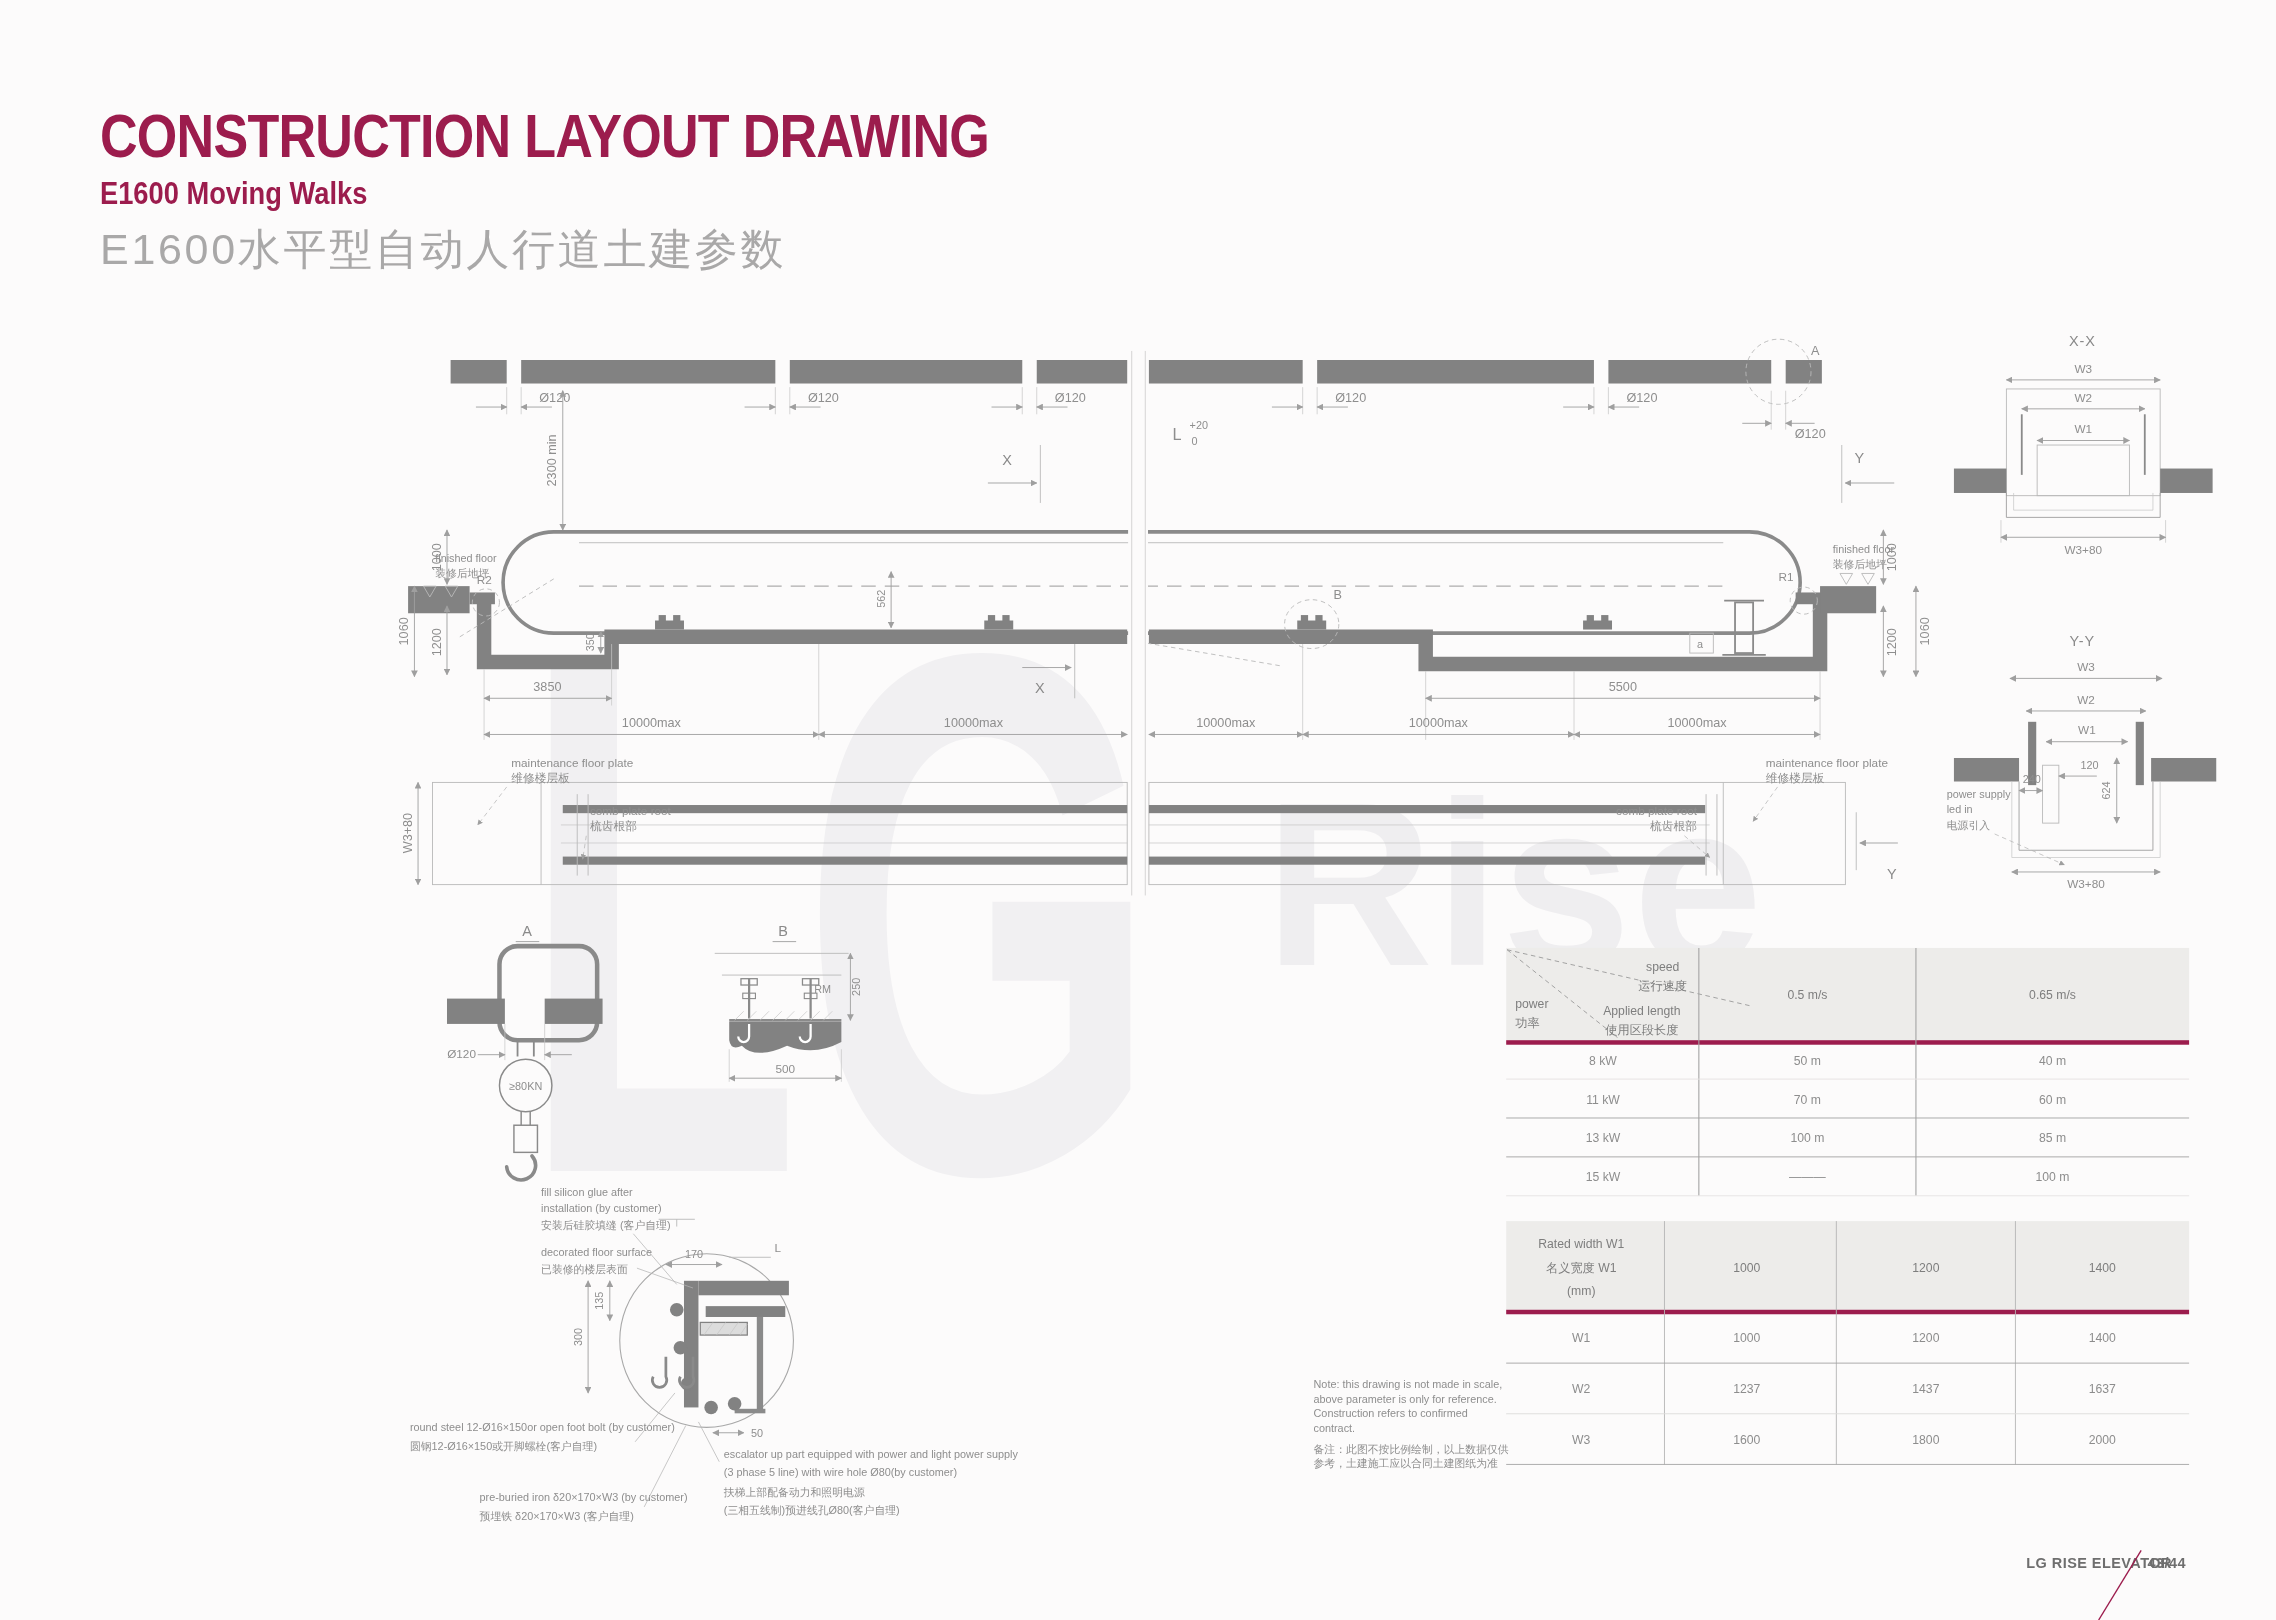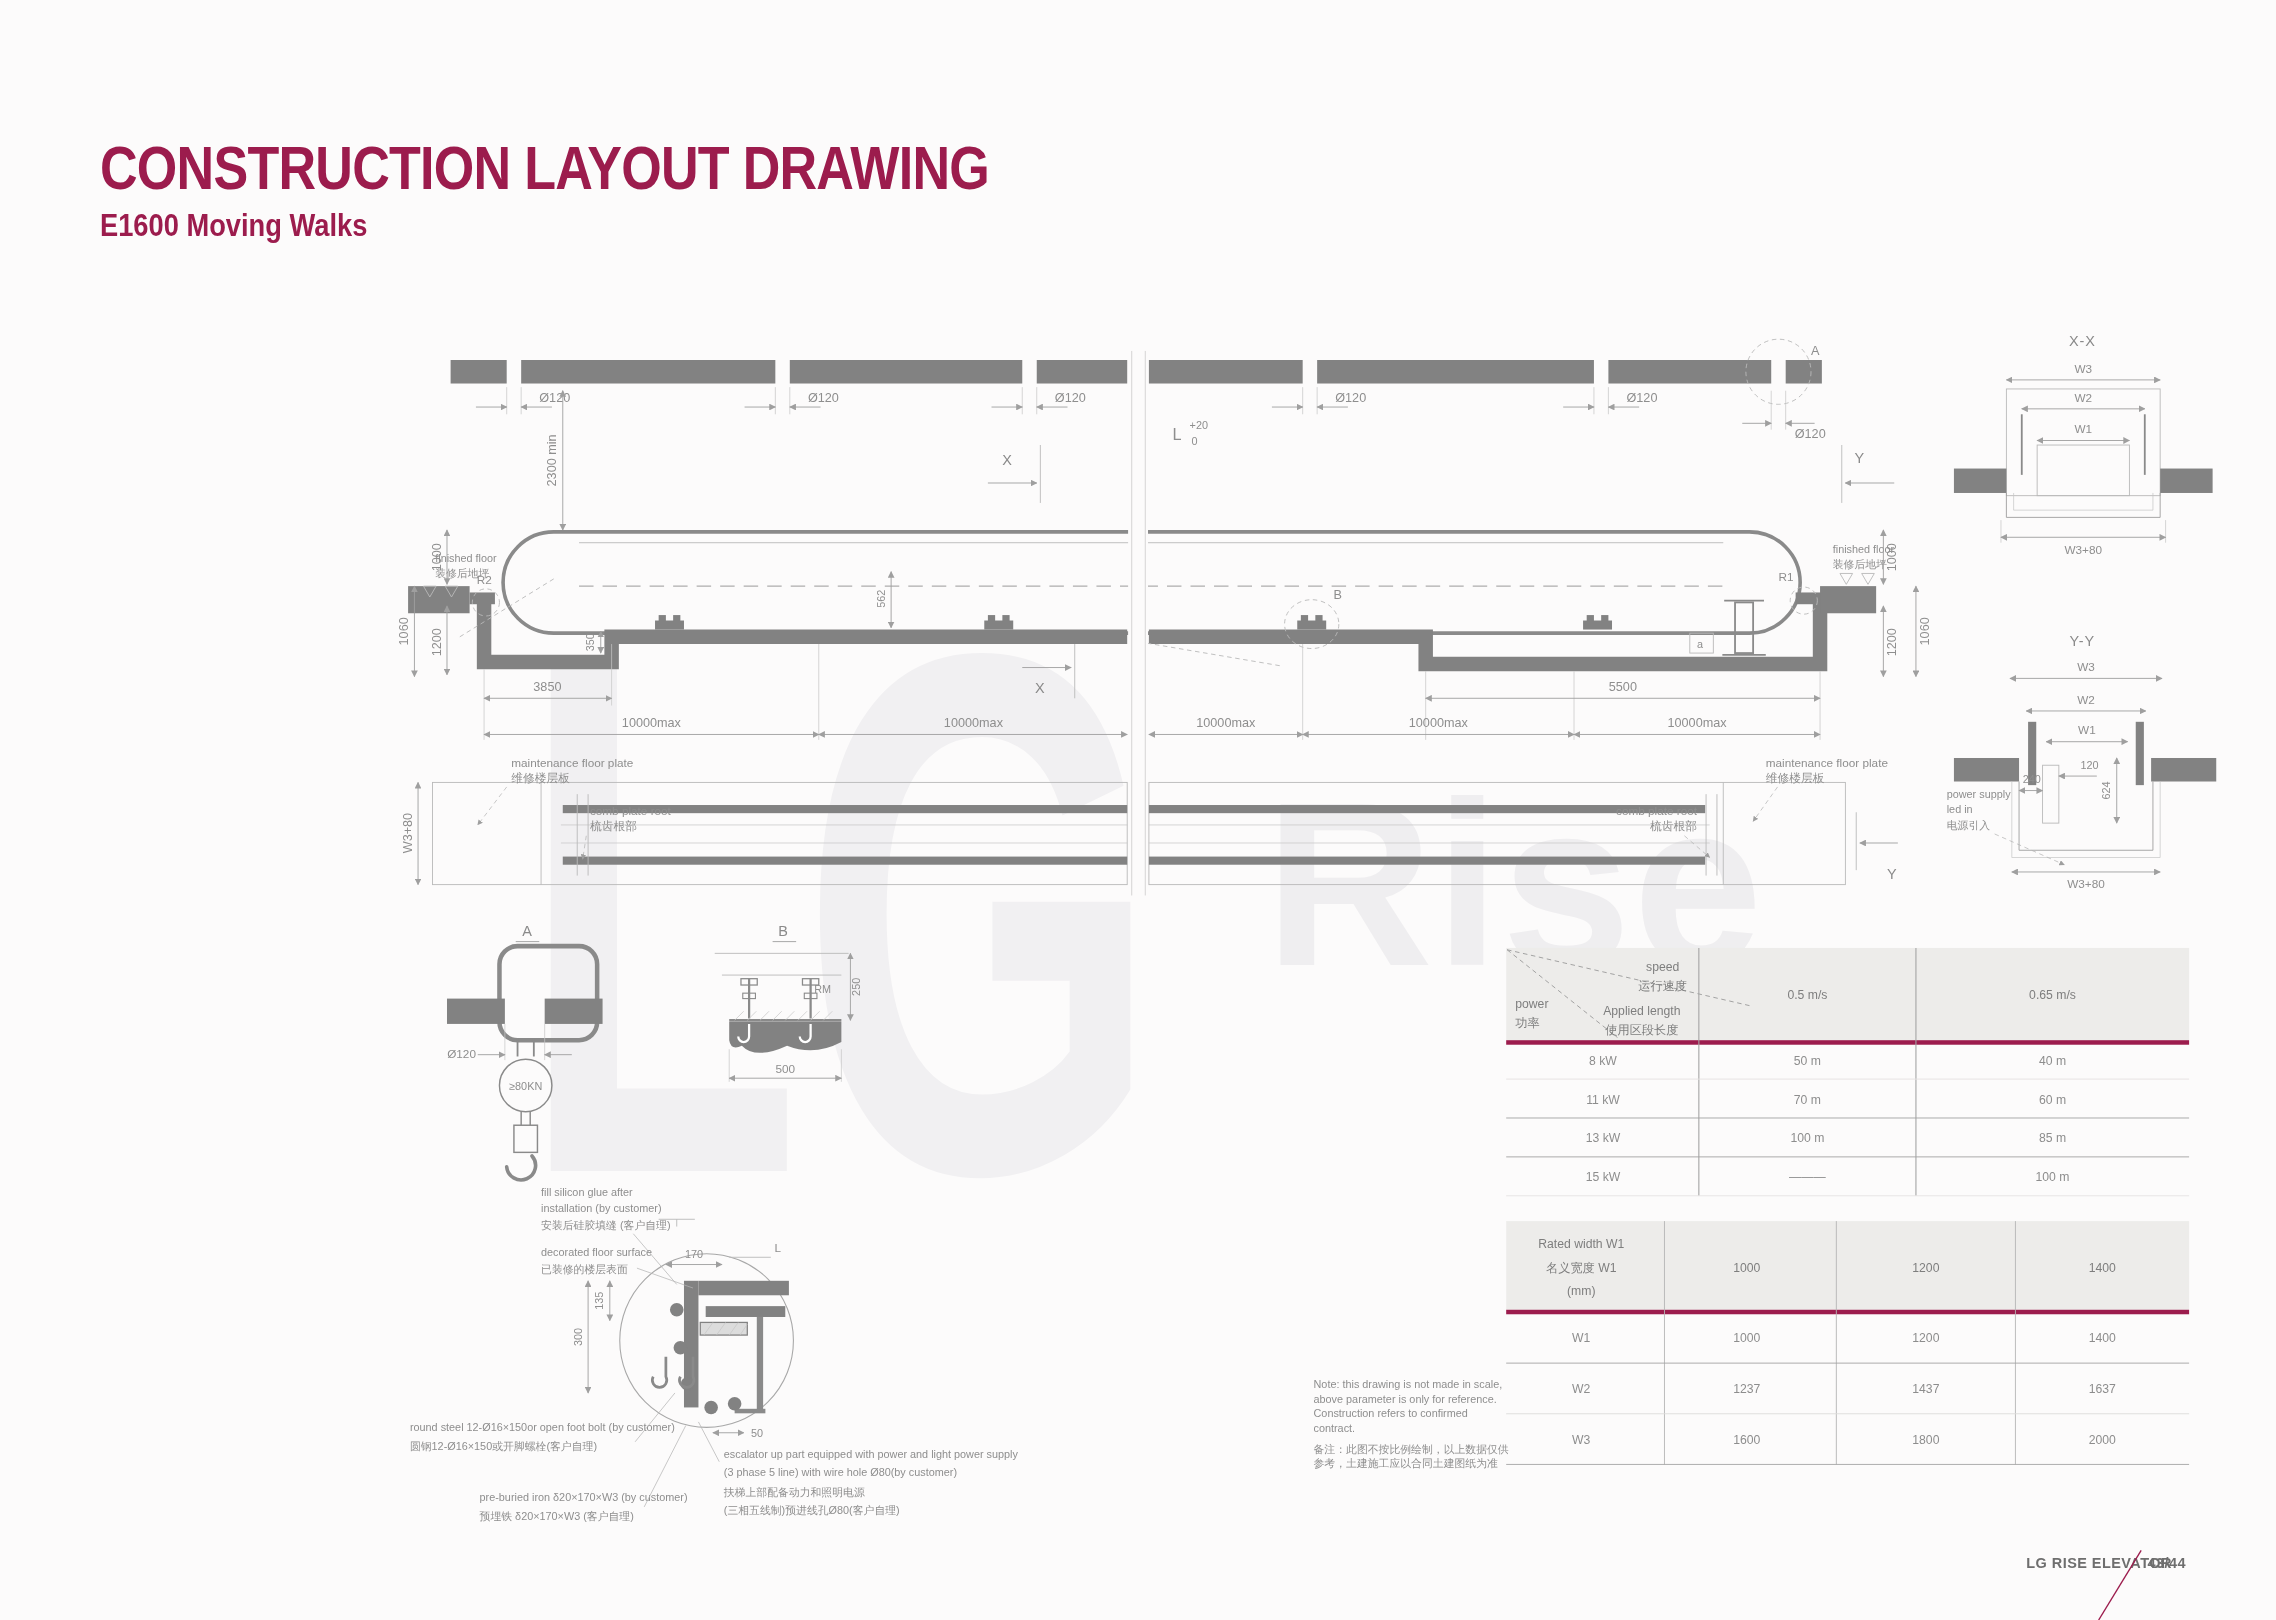--- a/index.html
+++ b/index.html
@@ -4,21 +4,21 @@
 <style>
   html,body{margin:0;padding:0;}
   body{width:2277px;height:1620px;position:relative;background:#fcfbfb;
        font-family:"Liberation Sans","DejaVu Sans",sans-serif;overflow:hidden;}
   .layer{position:absolute;left:0;top:0;}
   
   .wm{position:absolute;z-index:0;font-weight:bold;line-height:1;user-select:none;}
   .wm-lg{left:520px;top:543px;font-size:742px;color:#f1f0f2;transform:scaleX(.62);transform-origin:left top;}
   .wm-rise{left:1265px;top:768px;font-size:233px;color:#efeef0;letter-spacing:1.8px;}
   
-  .hdr{position:absolute;z-index:2;left:100px;top:100px;margin-top:32px;}
+  .hdr{position:absolute;z-index:2;left:100px;top:100px;}
   .hdr .t1{font-size:62px;font-weight:bold;color:#9C1C4D;letter-spacing:-0.9px;
            transform:scaleX(.84);transform-origin:left;white-space:nowrap;}
   .hdr .t2{font-size:31px;font-weight:bold;color:#9C1C4D;margin-top:5.4px;
            transform:scaleX(.88);transform-origin:left;white-space:nowrap;}
   .hdr .t3{font-size:43px;color:#a9a8a8;margin-top:9px;letter-spacing:2.7px;white-space:nowrap;}
   
   svg{z-index:1;}
   svg text{font-family:"Liberation Sans","DejaVu Sans",sans-serif;fill:#8e8e8e;}
   .dt{font-size:14px;} .sm{font-size:12px;} .md{font-size:13px;} .sec{font-size:16px;letter-spacing:1px;fill:#8a8a8a;}
   .tbl{font-size:13.5px;fill:#8d8d8d;} .tblh{font-size:13.5px;fill:#7e7e7e;}
@@ -33,20 +33,21 @@
 </style>
 </head>
 <body>
 
 <div class="wm wm-lg">LG</div>
 <div class="wm wm-rise">Rise</div>
 
 <div class="hdr">
   <div class="t1">CONSTRUCTION LAYOUT DRAWING</div>
   <div class="t2">E1600 Moving Walks</div>
+  <div class="t3">E1600水平型自动人行道土建参数</div>
 </div>
 
 <svg class="layer" width="2277" height="1620" viewBox="0 0 2517 1791">
   <defs>
     <marker id="m" viewBox="0 0 10 10" refX="9" refY="5" markerWidth="7.5" markerHeight="7.5" orient="auto-start-reverse">
       <path d="M0,0L10,5L0,10z" fill="#9f9f9f"></path>
     </marker>
   </defs>
 
   <g>

